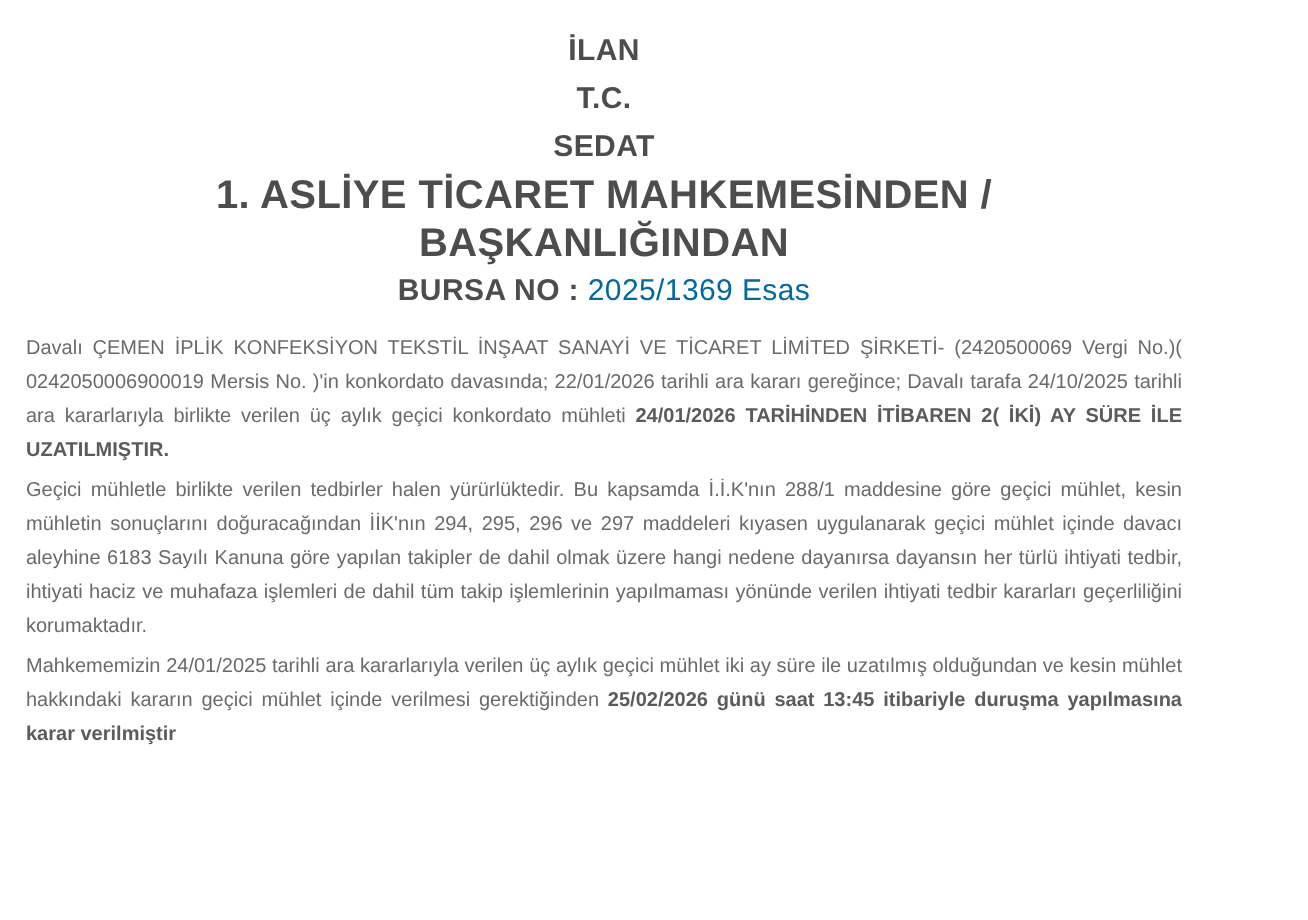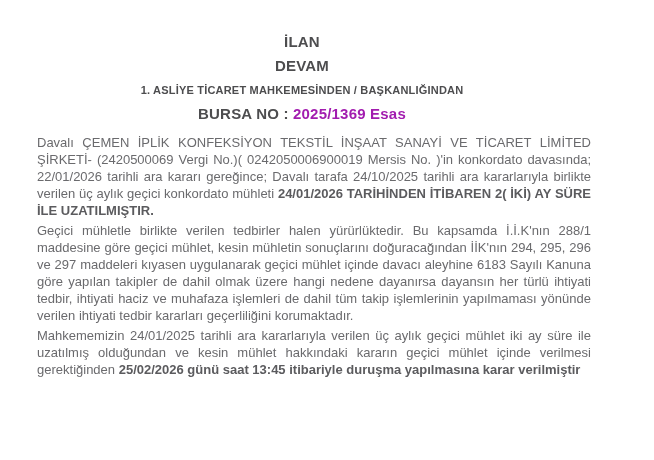--- a/index.html
+++ b/index.html
@@ -10,64 +10,64 @@
   body {
     width: 654px;
     height: 460px;
     font-family: "Liberation Sans", sans-serif;
     overflow: hidden;
   }
   .page {
     box-sizing: border-box;
     width: 604px;
     height: 460px;
-    padding: 30px 13px 0 13px;
+    padding: 14px 13px 0 13px;
     background: #ffffff;
   }
   .doc-header {
     text-align: center;
     color: #4d4d4f;
     font-weight: bold;
   }
   .h-line {
     font-size: 15px;
     line-height: 24px;
     letter-spacing: 0.2px;
   }
   .h-line.court {
-    font-size: 11px;
+    font-size: 20px;
   }
   .h-line.esas .esas-value {
-    font-weight: bold;
-    color: #a21caf;
+    font-weight: normal;
+    color: #0369a1;
   }
   .doc-body {
     margin-top: 8px;
     color: #6a6a6d;
-    font-size: 13px;
+    font-size: 10px;
     line-height: 17px;
     text-align: justify;
-    margin-left: 24px;
   }
   .para {
     margin: 0 0 3px 0;
     padding: 0;
   }
   .para .b {
     font-weight: bold;
     color: #5b5b5e;
   }
 </style>
 </head>
 <body style="background: rgb(255, 255, 255);">
 
 <div class="page">
   <div class="doc-header" style="color: rgb(77, 77, 79);">
     <div class="h-line">İLAN</div>
-    <div class="h-line">DEVAM</div>
+    <div class="h-line">T.C.</div>
+    <div class="h-line">SEDAT</div>
     <div class="h-line court">1. ASLİYE TİCARET MAHKEMESİNDEN / BAŞKANLIĞINDAN</div>
     <div class="h-line esas"><span>BURSA NO :</span><span> </span><span class="esas-value">2025/1369 Esas</span></div>
   </div>
 
   <div class="doc-body" style="color: rgb(106, 106, 109);">
       <p class="para"><span>Davalı ÇEMEN İPLİK KONFEKSİYON TEKSTİL İNŞAAT SANAYİ VE TİCARET LİMİTED ŞİRKETİ- (2420500069 Vergi No.)( 0242050006900019 Mersis No. )'in konkordato davasında; 22/01/2026 tarihli ara kararı gereğince; Davalı tarafa 24/10/2025 tarihli ara kararlarıyla birlikte verilen üç aylık geçici konkordato mühleti </span><span class="b" style="color: rgb(91, 91, 94);">24/01/2026 TARİHİNDEN İTİBAREN 2( İKİ) AY SÜRE İLE UZATILMIŞTIR.</span></p>
       <p class="para"><span>Geçici mühletle birlikte verilen tedbirler halen yürürlüktedir. Bu kapsamda İ.İ.K'nın 288/1 maddesine göre geçici mühlet, kesin mühletin sonuçlarını doğuracağından İİK'nın 294, 295, 296 ve 297 maddeleri kıyasen uygulanarak geçici mühlet içinde davacı aleyhine 6183 Sayılı Kanuna göre yapılan takipler de dahil olmak üzere hangi nedene dayanırsa dayansın her türlü ihtiyati tedbir, ihtiyati haciz ve muhafaza işlemleri de dahil tüm takip işlemlerinin yapılmaması yönünde verilen ihtiyati tedbir kararları geçerliliğini korumaktadır.</span></p>
       <p class="para"><span>Mahkememizin 24/01/2025 tarihli ara kararlarıyla verilen üç aylık geçici mühlet iki ay süre ile uzatılmış olduğundan ve kesin mühlet hakkındaki kararın geçici mühlet içinde verilmesi gerektiğinden </span><span class="b" style="color: rgb(91, 91, 94);">25/02/2026 günü saat 13:45 itibariyle duruşma yapılmasına karar verilmiştir</span></p>
     </div>
 </div>

